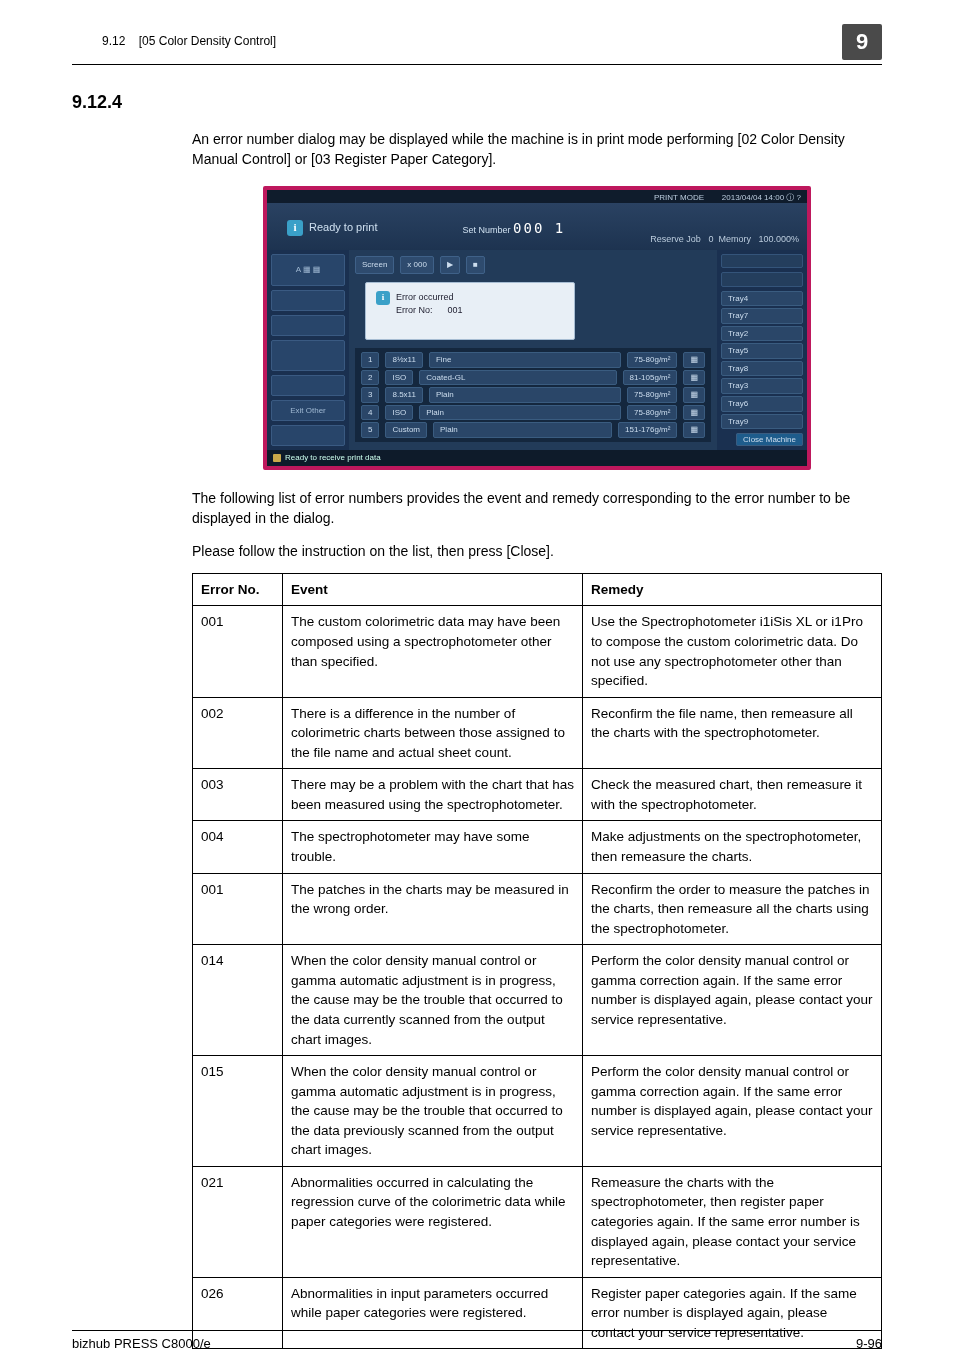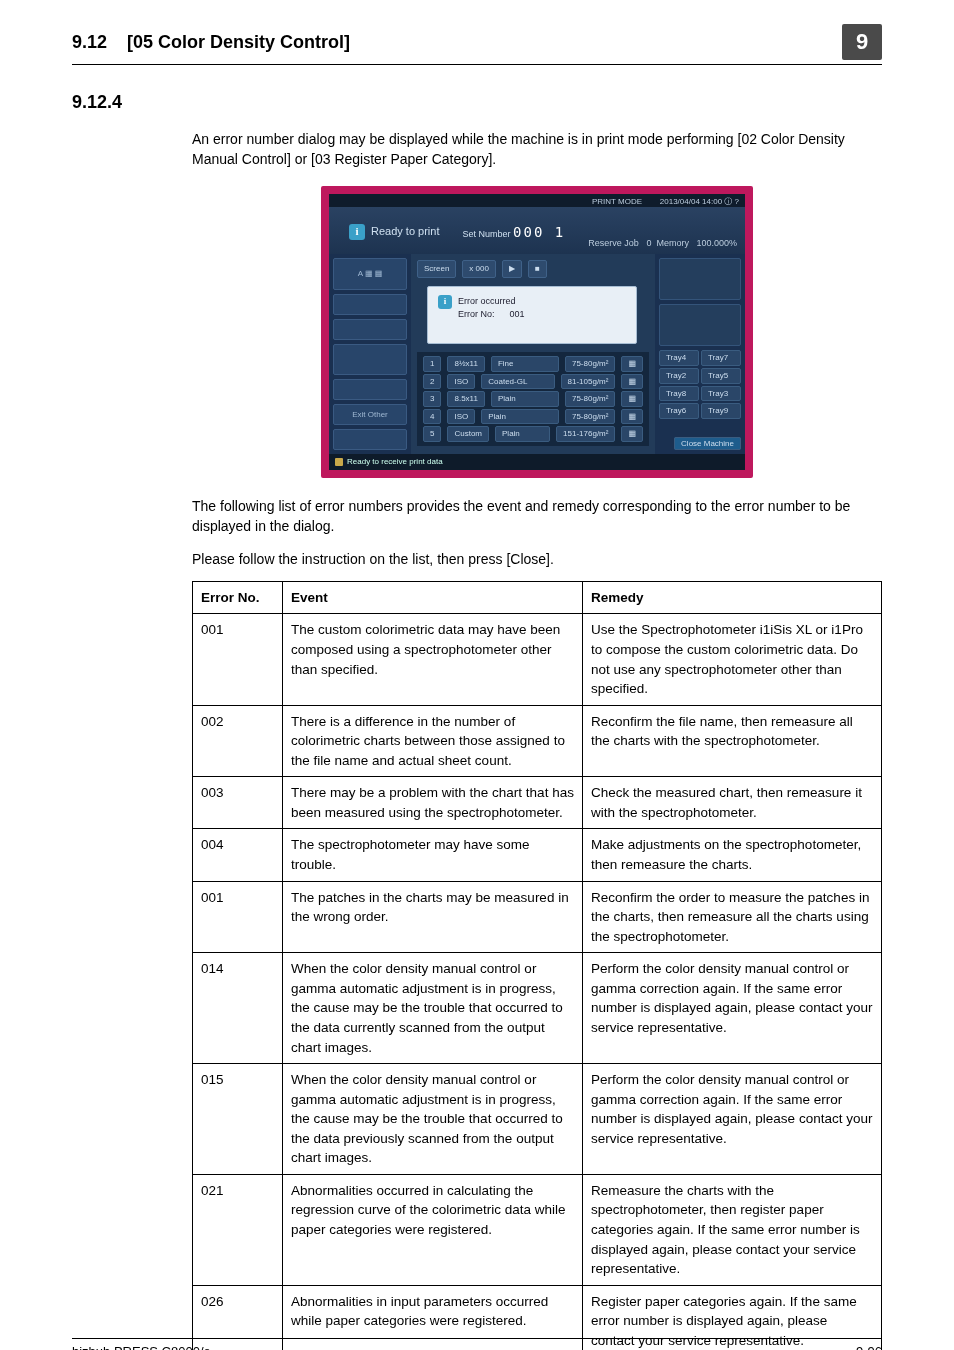--- a/index.html
+++ b/index.html
@@ -21,22 +21,23 @@
   }
   .header-row {
     border-bottom: 1px solid #000;
     padding-bottom: 4px;
     margin-bottom: 24px;
     display: flex;
     align-items: center;
     justify-content: space-between;
   }
   .header-left {
-    font-weight: bold;
-    font-size: 18px;
+    font-weight: normal;
+    font-size: 12px;
+    margin-left: 30px;
   }
   .header-right {
     background: #4a4a4a;
     color: #fff;
     font-weight: bold;
     font-size: 22px;
     width: 40px;
     height: 36px;
     display: flex;
     align-items: center;
@@ -50,24 +51,24 @@
     font-size: 18px;
     margin-bottom: 14px;
   }
   .h2 .num { flex: 0 0 auto; }
   .body-block {
     margin-left: 120px;
     margin-right: 0;
   }
   .body-block p { margin: 0 0 12px 0; }
   .screenshot {
-    width: 432px;
+    width: 548px;
     margin: 16px auto 18px auto;
     background: #1a2e47;
-    border: 8px solid #be185d;
+    border: 4px solid #be185d;
     border-radius: 2px;
     font-size: 9px;
     color: #cfe0f0;
   }
   .ss-top {
     background: linear-gradient(#2a4262,#1d3350);
     padding: 6px 8px 4px 20px;
     display: flex;
     align-items: center;
     justify-content: space-between;
@@ -271,21 +272,21 @@
                 <span class="chip">Custom</span>
                 <span class="chip wide">Plain</span>
                 <span class="chip">151-176g/m²</span>
                 <span class="chip">▦</span>
               </div>
           </div>
         </div>
         <div class="ss-right">
           <div class="panel"></div>
           <div class="panel"></div>
-          <div style="display:grid; grid-template-columns:1fr 1fr; gap:2px;">
+          <div style="display:grid; grid-template-columns:1fr; gap:2px;">
             <span class="chip">Tray4</span>
             <span class="chip">Tray7</span>
             <span class="chip">Tray2</span>
             <span class="chip">Tray5</span>
             <span class="chip">Tray8</span>
             <span class="chip">Tray3</span>
             <span class="chip">Tray6</span>
             <span class="chip">Tray9</span>
           </div>
           <div style="text-align:right; margin-top:auto;">

